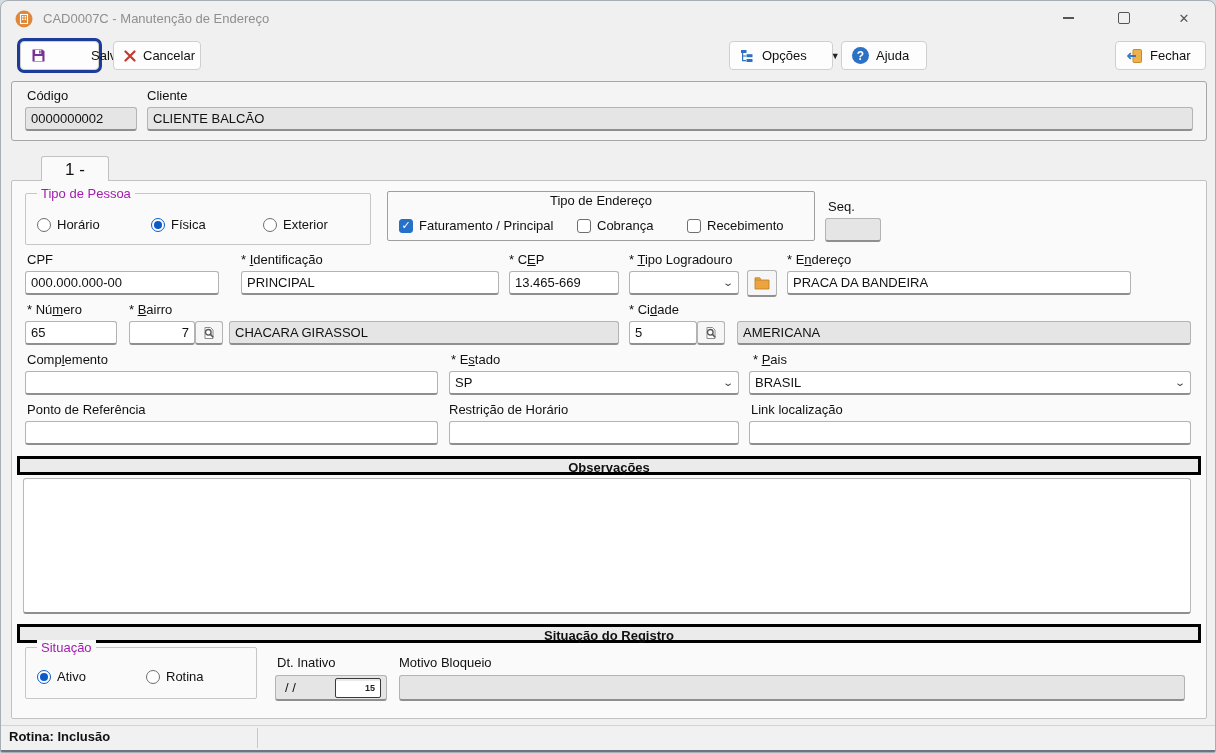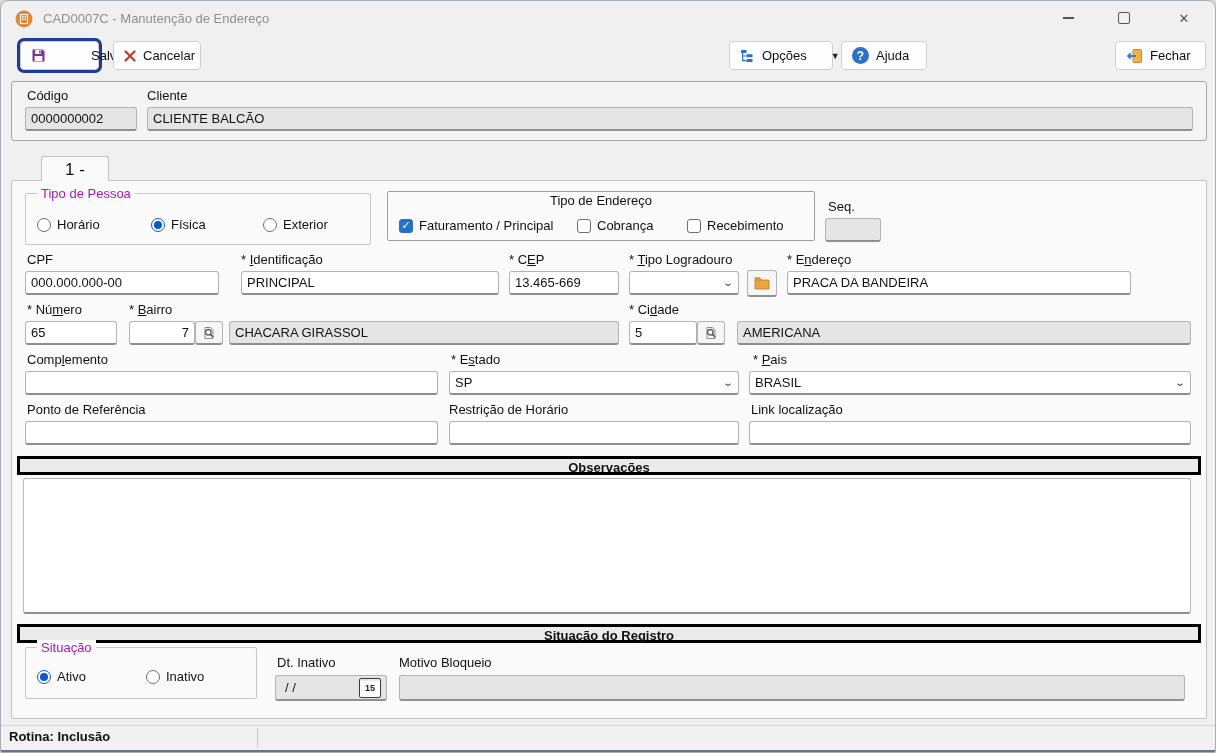--- a/index.html
+++ b/index.html
@@ -50,21 +50,21 @@
   .cbbox{width:14px;height:14px;border:1px solid #6e6e6e;border-radius:3px;background:#fff;box-sizing:border-box;
          display:flex;align-items:center;justify-content:center;font-size:11px;color:#fff;flex:0 0 auto;}
   .cb.checked .cbbox{background:#2570c8;border-color:#2570c8;}
   
   .strip{background:#ebebeb;border:3px solid #000000;text-align:center;font-weight:bold;font-size:13px;
          color:#111;height:19px;line-height:18px;z-index:2;}
   .obs{left:22px;top:477px;width:1168px;height:136px;background:#fff;border:1px solid #b9b9b9;border-bottom:2px solid #8f8f8f;
        border-radius:3px;resize:none;font-family:inherit;font-size:13px;z-index:2;outline:none;}
   
   .cal{width:20px;height:18px;background:#fff;border:1.5px solid #3a3a3a;border-radius:2px;font-size:9px;font-weight:bold;
-       color:#222;display:flex;align-items:center;justify-content:center;box-shadow:inset 0 2px 0 #e9e9e9;}
+       color:#222;display:flex;align-items:center;justify-content:center;box-shadow:inset 0 2px 0 #e9e9e9;padding-left:24px;}
   
   .statusbar{left:0;top:724px;width:1216px;height:26px;background:#f1f1f1;border-top:1px solid #d4d4d4;}
   .status-text{left:8px;top:728px;font-size:13px;font-weight:bold;color:#111;}
   .status-div{left:256px;top:727px;width:1px;height:20px;background:#c8c8c8;}
   .win-bottom{left:0;top:749px;width:1216px;height:4px;background:#6b7480;}
 </style>
 </head>
 <body>
 
 <div class="win">
@@ -270,21 +270,21 @@
   <div class="abs strip" style="left:16px;top:623px;width:1184px;">Situação do Registro</div>
 
   <div class="abs grpbox" style="left:24px;top:646px;width:232px;height:52px;"></div>
   <span class="abs grpleg" style="left:36px;top:639px;">Situação</span>
   <span class="abs radio checked" style="left:36px;top:668px;">
     <span class="rdot"></span>
     <span>Ativo</span>
   </span>
   <span class="abs radio" style="left:145px;top:668px;">
     <span class="rdot"></span>
-    <span>Inativo</span>
+    <span>Rotina</span>
   </span>
 
   <span class="abs lbl" style="left:276px;top:654px;">Dt. Inativo</span>
   <div class="abs field ro" style="left:274px;top:674px;width:112px;height:26px;display:flex;align-items:center;">
     <span style="padding-left:4px;flex:1;">/ /</span>
     <span class="cal">15</span>
   </div>
 
   <span class="abs lbl" style="left:398px;top:654px;">Motivo Bloqueio</span>
   <input class="abs field ro" style="left: 398px; top: 674px; width: 786px; height: 26px;" readonly="" value="">

